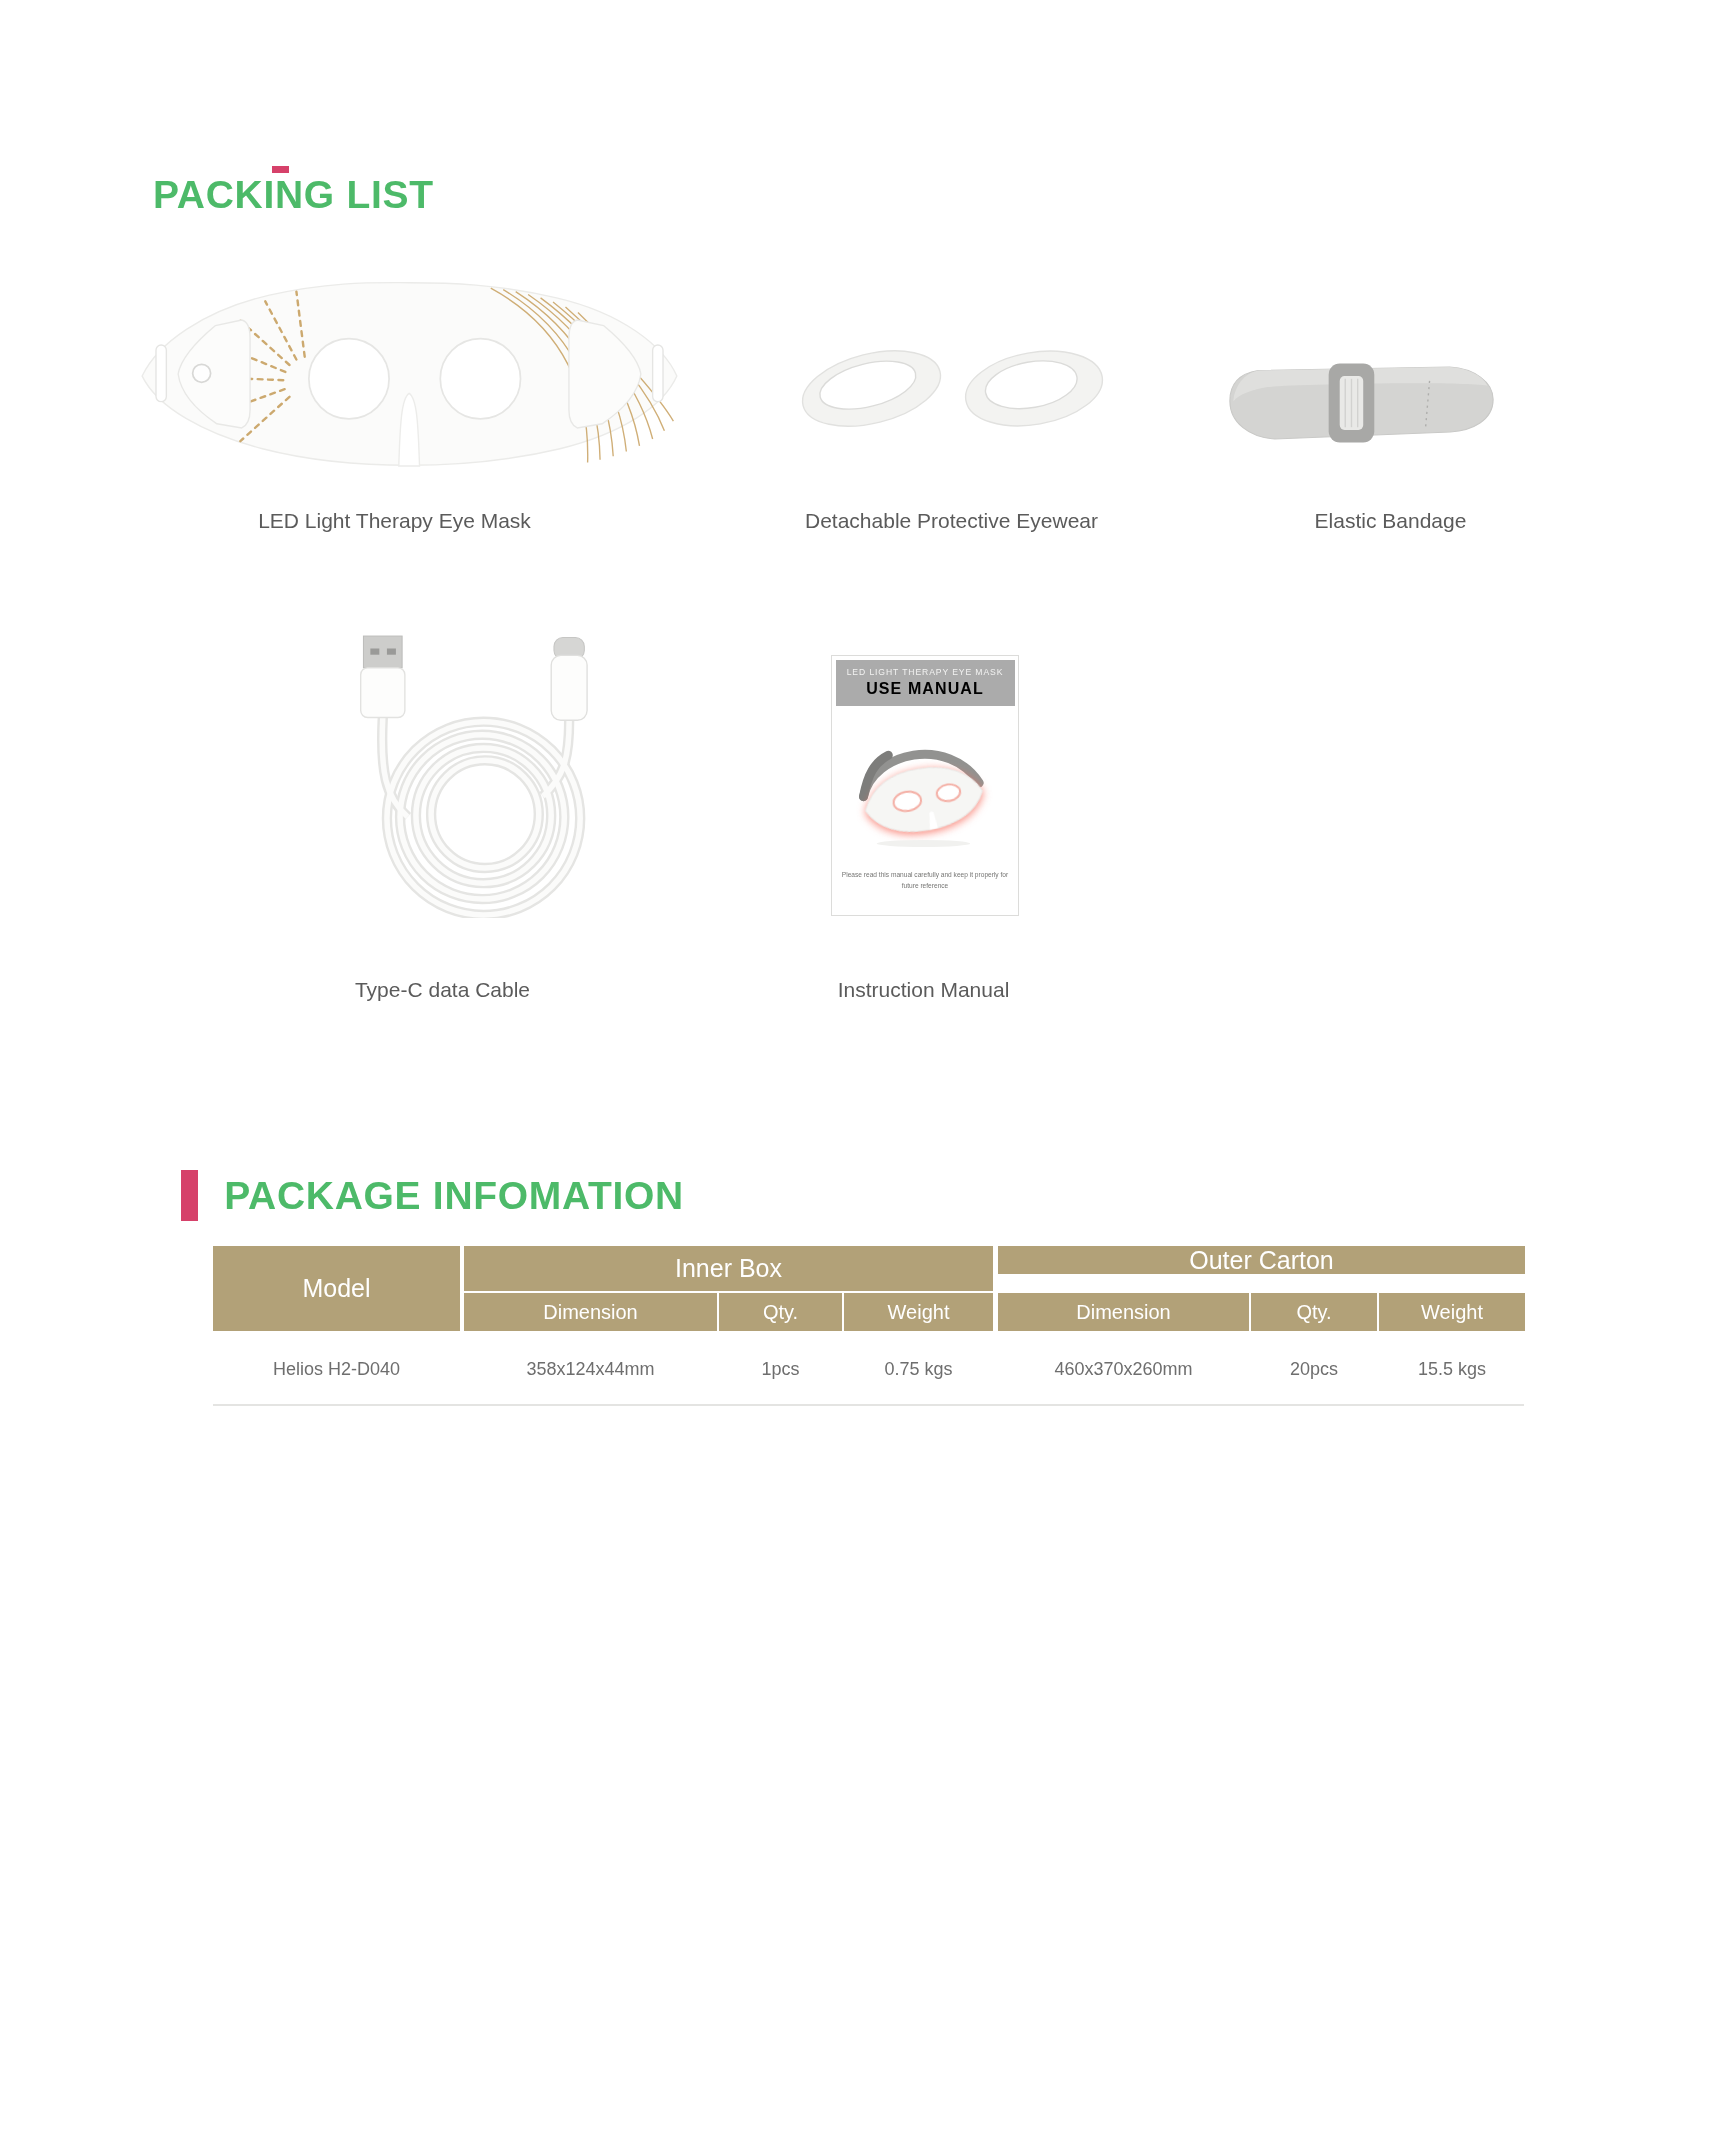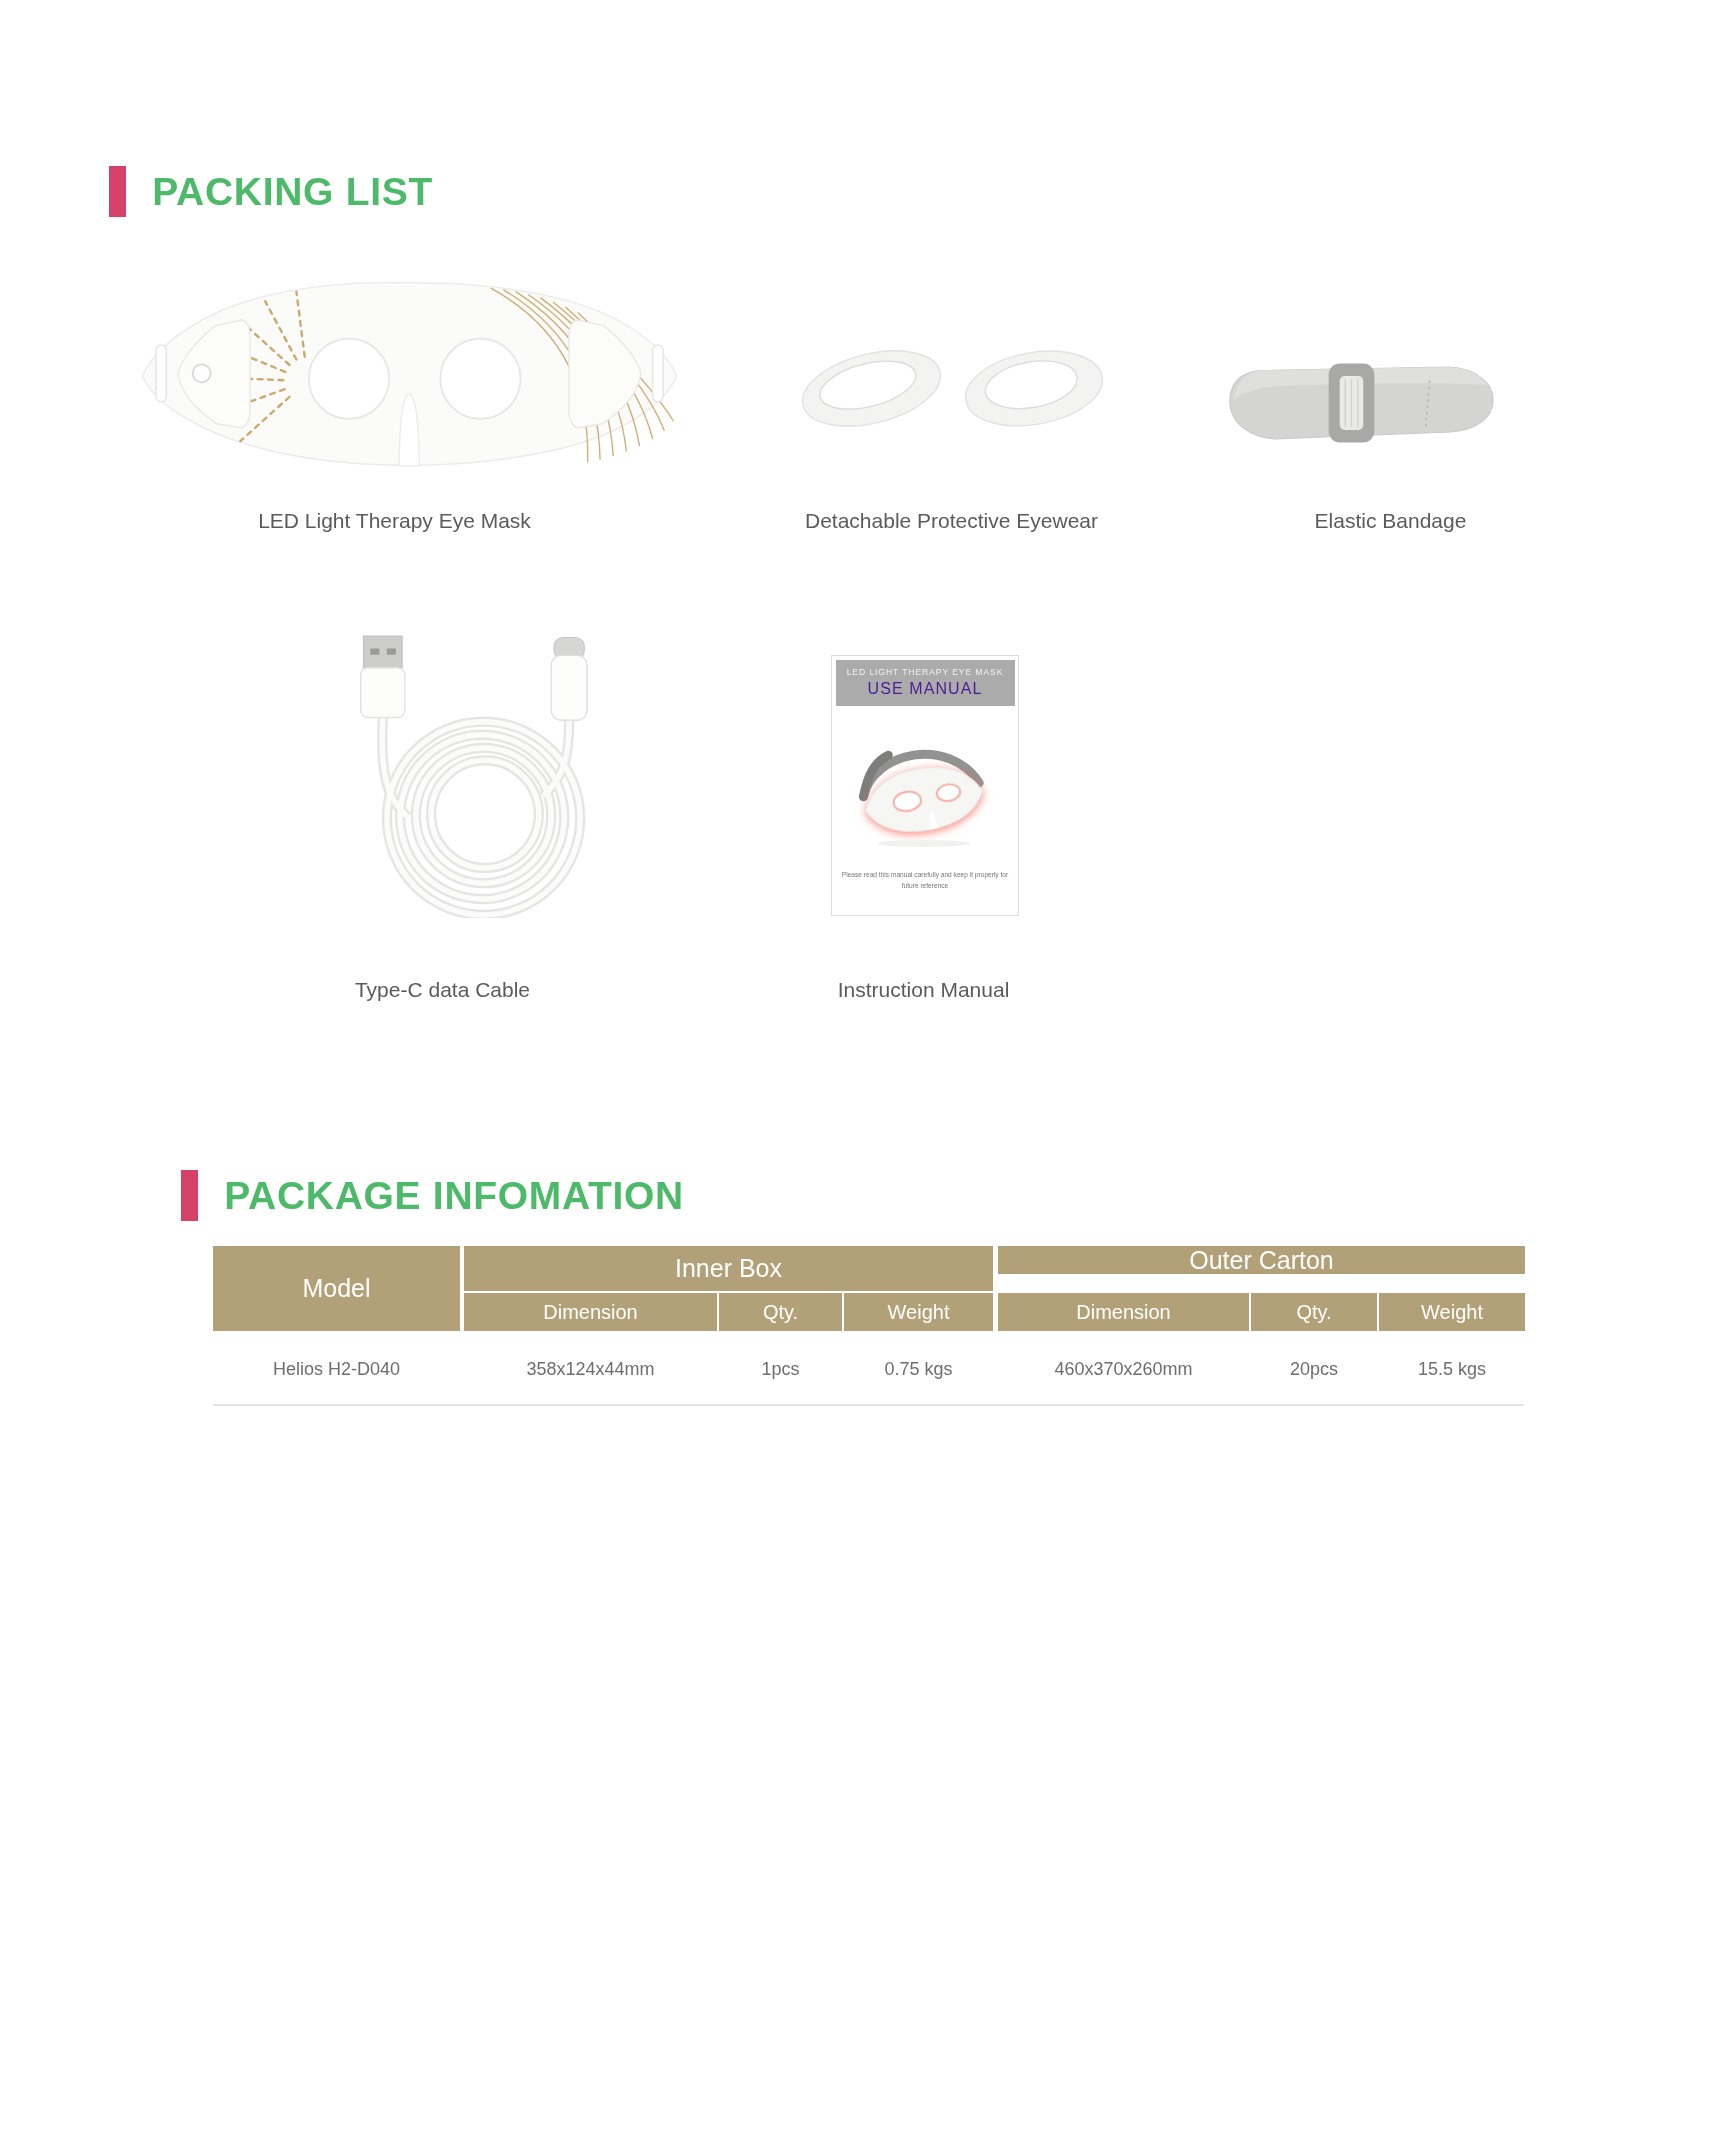--- a/index.html
+++ b/index.html
@@ -15,42 +15,42 @@
   .caption{position:absolute;width:553px;text-align:center;font-size:21px;color:#5b5b5b;}
 
   figure{margin:0;padding:0;position:absolute;}
 
   
   .manual-card{position:absolute;left:831px;top:655px;width:188px;height:261px;background:#ffffff;
                border:0.7px solid #dcdcda;box-sizing:border-box;}
   .manual-band{position:absolute;left:3.5px;right:3.5px;top:3.5px;height:46px;background:#ababab;
                display:flex;flex-direction:column;align-items:center;justify-content:center;}
   .manual-band .l1{font-size:8.6px;letter-spacing:0.9px;color:#f3f3f2;white-space:nowrap;}
-  .manual-band .l2{font-size:16px;font-weight:400;letter-spacing:1.1px;color:#4c1d95;margin-top:3px;white-space:nowrap;}
+  .manual-band .l2{font-size:16px;font-weight:700;letter-spacing:1.1px;color:#000000;margin-top:3px;white-space:nowrap;}
   .manual-mask{position:absolute;left:12.4px;top:69px;width:163px;height:124px;}
   .manual-note{position:absolute;left:5.5px;right:5.5px;bottom:23.5px;text-align:center;
                font-size:6.6px;line-height:1.6;color:#767674;}
 
   
   .pkg-table{position:absolute;left:213px;top:1246px;width:1311px;height:166px;}
   .cell{position:absolute;background:#b2a178;color:#ffffff;display:flex;align-items:center;justify-content:center;
         box-sizing:border-box;}
   .cell.group{font-size:25px;}
   .cell.model{font-size:25px;}
   .cell.sub{font-size:20px;}
   .dcell{position:absolute;top:85px;height:76px;display:flex;align-items:center;justify-content:center;
          font-size:18px;color:#6e6e6e;white-space:nowrap;}
   .tbl-divider{position:absolute;top:158px;left:0;width:1311px;height:2.1px;background:#e4e4e2;}
 </style>
 </head>
 <body>
 
 <div class="page">
 
-  <div class="sec-title" style="left:109px;top:166px;">
+  <div class="sec-title" style="left:127px;top:166px;flex-direction:column;">
     <div class="sec-bar"></div>
     <div class="sec-label">PACKING LIST</div>
   </div>
 
   <figure style="left:138px;top:277px;width:543px;height:194px;">
     <svg width="543" height="194" viewBox="0 0 785 280">
       <path d="M 6 143 C 28 96 95 48 190 26 C 280 6 340 8 392 8 C 450 8 520 10 605 30
                C 700 52 760 100 779 143 C 760 186 700 226 610 248 C 530 267 455 272 392 272
                C 330 272 250 266 180 248 C 95 226 28 188 6 143 Z" fill="#fbfbfa" stroke="#ebebe9" stroke-width="2"></path>
 

